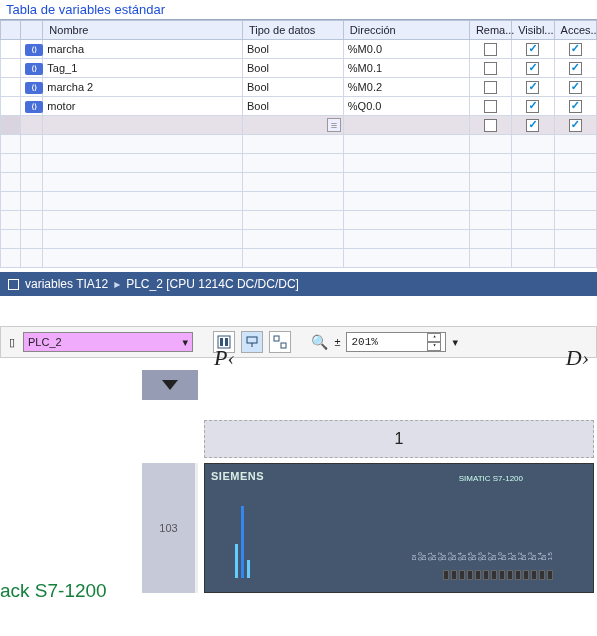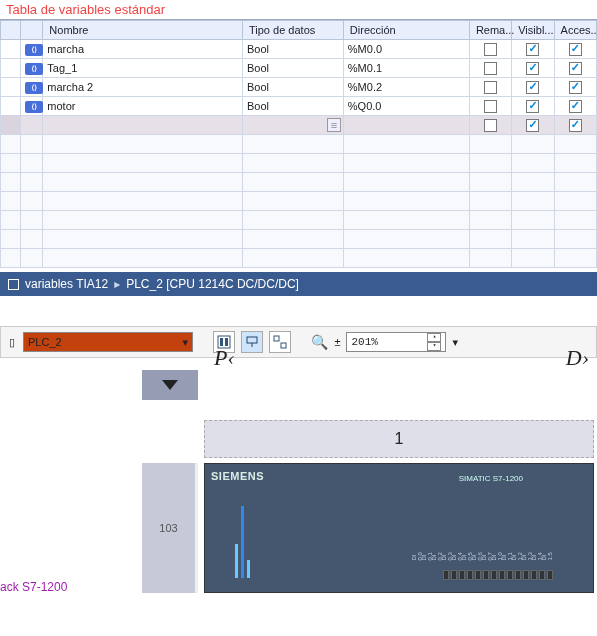--- a/index.html
+++ b/index.html
@@ -1,17 +1,17 @@
 <!DOCTYPE html>
 <html><head>
 <meta charset="utf-8">
 <style>
   * { box-sizing: border-box; margin: 0; padding: 0; }
   body { font-family: Tahoma, Arial, sans-serif; font-size: 11px; color: #222; background: #fff; width: 597px; height: 636px; overflow: hidden; position: relative; }
-  .panel-title { background: #fff; border-bottom: 1px solid #9ca8c0; padding: 2px 6px; font-size: 13px; color: #ef4444; font-weight: normal; }
+  .panel-title { background: #fff; border-bottom: 1px solid #9ca8c0; padding: 2px 6px; font-size: 13px; color: #1d4ed8; font-weight: normal; }
   .var-table { width: 100%; border-collapse: collapse; table-layout: fixed; padding-left: 47px; }
   .var-table th { background: #e8eefc; border: 1px solid #b8c4d8; padding: 3px 6px; text-align: left; font-weight: normal; color: #223; font-size: 11px; }
   .var-table td { border: 1px solid #d0d8e8; padding: 2px 4px; height: 19px; background: #fff; vertical-align: middle; }
   .col-icon { width: 20px; }
   .col-tag { width: 22px; }
   .col-name { width: 198px; }
   .col-type { width: 100px; }
   .col-addr { width: 125px; }
   .col-chk { width: 42px; text-align: center; }
   .tag-badge { display: inline-block; width: 18px; height: 12px; background: #486fd9; color: #fff; font-size: 7px; text-align: center; border-radius: 2px; line-height: 12px; font-weight: bold; }
@@ -20,42 +20,42 @@
   .placeholder-name { color: #888; font-style: normal; }
   .dropdown-cell { position: relative; }
   .dd-btn { position: absolute; right: 2px; top: 2px; width: 14px; height: 14px; border: 1px solid #999; background: #eef; display: flex; align-items: center; justify-content: center; }
   .chk { display: inline-block; width: 13px; height: 13px; border: 1px solid #777; background: #fff; vertical-align: middle; position: relative; }
   .chk.checked::after { content: "✓"; color: #0a8ad8; font-size: 11px; font-weight: bold; position: absolute; top: -2px; left: 1px; }
   .empty-rows td { background: #f7f9fc; height: 19px; }
   .breadcrumb { background: #3a5b8f; color: #fff; padding: 5px 8px; font-size: 12px; display: flex; align-items: center; gap: 6px; margin-top: 4px; }
   .breadcrumb .chev { color: #cbd8ef; }
   .bc-icon { width: 11px; height: 11px; border: 1px solid #fff; display: inline-block; }
   .lower-toolbar { background: #f5f5f5; border: 1px solid #ccc; padding: 4px 6px; display: flex; align-items: center; gap: 6px; margin-top: 30px; }
-  .tb-sel { width: 170px; height: 20px; border: 1px solid #888; background: #c2410c; display: flex; align-items: center; justify-content: space-between; padding: 0 4px; }
+  .tb-sel { width: 170px; height: 20px; border: 1px solid #888; background: #f0abfc; display: flex; align-items: center; justify-content: space-between; padding: 0 4px; }
   .tb-btn { width: 22px; height: 22px; border: 1px solid #aaa; background: #fff; display: flex; align-items: center; justify-content: center; }
   .zoom-box { width: 100px; height: 20px; border: 1px solid #888; background: #fff; display: flex; align-items: center; padding: 0 4px; font-family: Liberation Mono, monospace; }
   .spin { width: 14px; display: flex; flex-direction: column; margin-left: auto; }
   .spin div { height: 9px; border: 1px solid #888; font-size: 6px; text-align: center; line-height: 6px; }
   .corner-glyph { position: absolute; font-family: serif; font-style: italic; font-size: 22px; }
   .rack-area { position: relative; margin-top: 12px; height: 260px; }
   .arrow-tab { position: absolute; left: 142px; top: 0; width: 56px; height: 30px; background: #969cb3; display: flex; align-items: center; justify-content: center; }
   .arrow-tab svg { width: 16px; height: 10px; }
   .slot-head { position: absolute; left: 142px; top: 50px; width: 56px; height: 38px; background: #c5c9d8; color: #555; display: flex; align-items: center; justify-content: center; font-size: 14px; border-right: 3px solid #eee; margin-top: 44px; }
   .slot-1 { position: absolute; left: 204px; top: 50px; right: 3px; height: 38px; background: #dedfe8; border: 1px dashed #aaa; display: flex; align-items: center; justify-content: center; font-size: 16px; color: #222; }
   .slot-103 { position: absolute; left: 142px; top: 93px; width: 56px; height: 130px; background: #c5c9d8; color: #555; display: flex; align-items: center; justify-content: center; font-size: 11px; border-right: 3px solid #eee; }
   .plc-body { position: absolute; left: 204px; top: 93px; right: 3px; height: 130px; background: #45566f; border: 1px solid #333; padding: 6px; overflow: hidden; }
   .plc-brand { color: #d9ede5; font-weight: bold; font-size: 11px; letter-spacing: 0.5px; }
   .plc-model { color: #cfe; font-size: 8px; position: absolute; right: 70px; top: 10px; }
   .plc-ports { position: absolute; left: 30px; bottom: 14px; display: flex; align-items: flex-end; gap: 3px; }
   .bar { width: 3px; background: #6cf; }
   .io-labels { position: absolute; right: 42px; bottom: 30px; display: flex; gap: 1px; }
   .io-labels span { font-size: 6px; color: #bcd; transform: rotate(-90deg); width: 9px; display: inline-block; }
   .io-pins { position: absolute; right: 40px; bottom: 12px; display: flex; gap: 2px; }
   .pin { width: 6px; height: 10px; background: #333; border: 1px solid #666; }
-  .rack-label { position: absolute; left: 0; top: 210px; font-size: 12px; color: #a21caf; }
+  .rack-label { position: absolute; left: 0; top: 210px; font-size: 19px; color: #15803d; }
 </style>
 </head>
 <body>
 
 <div class="panel-title">Tabla de variables estándar</div>
 
 <table class="var-table">
   <thead>
     <tr>
       <th class="col-icon"></th>

